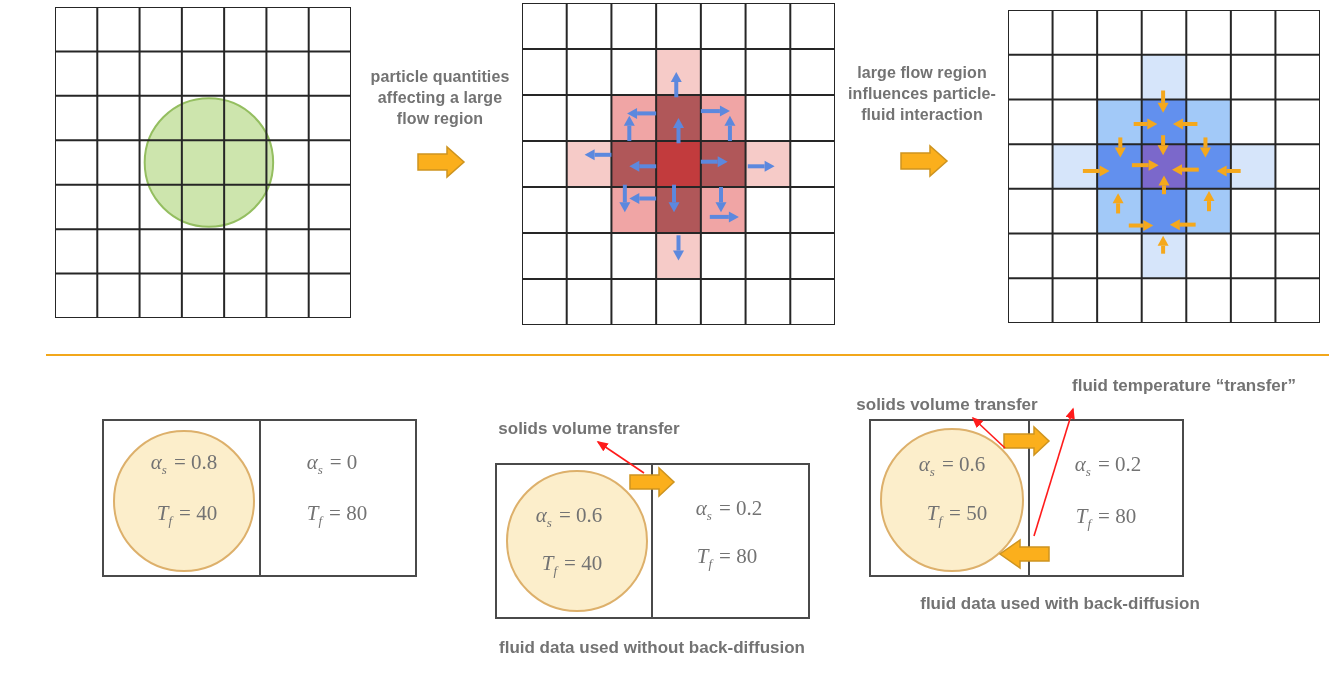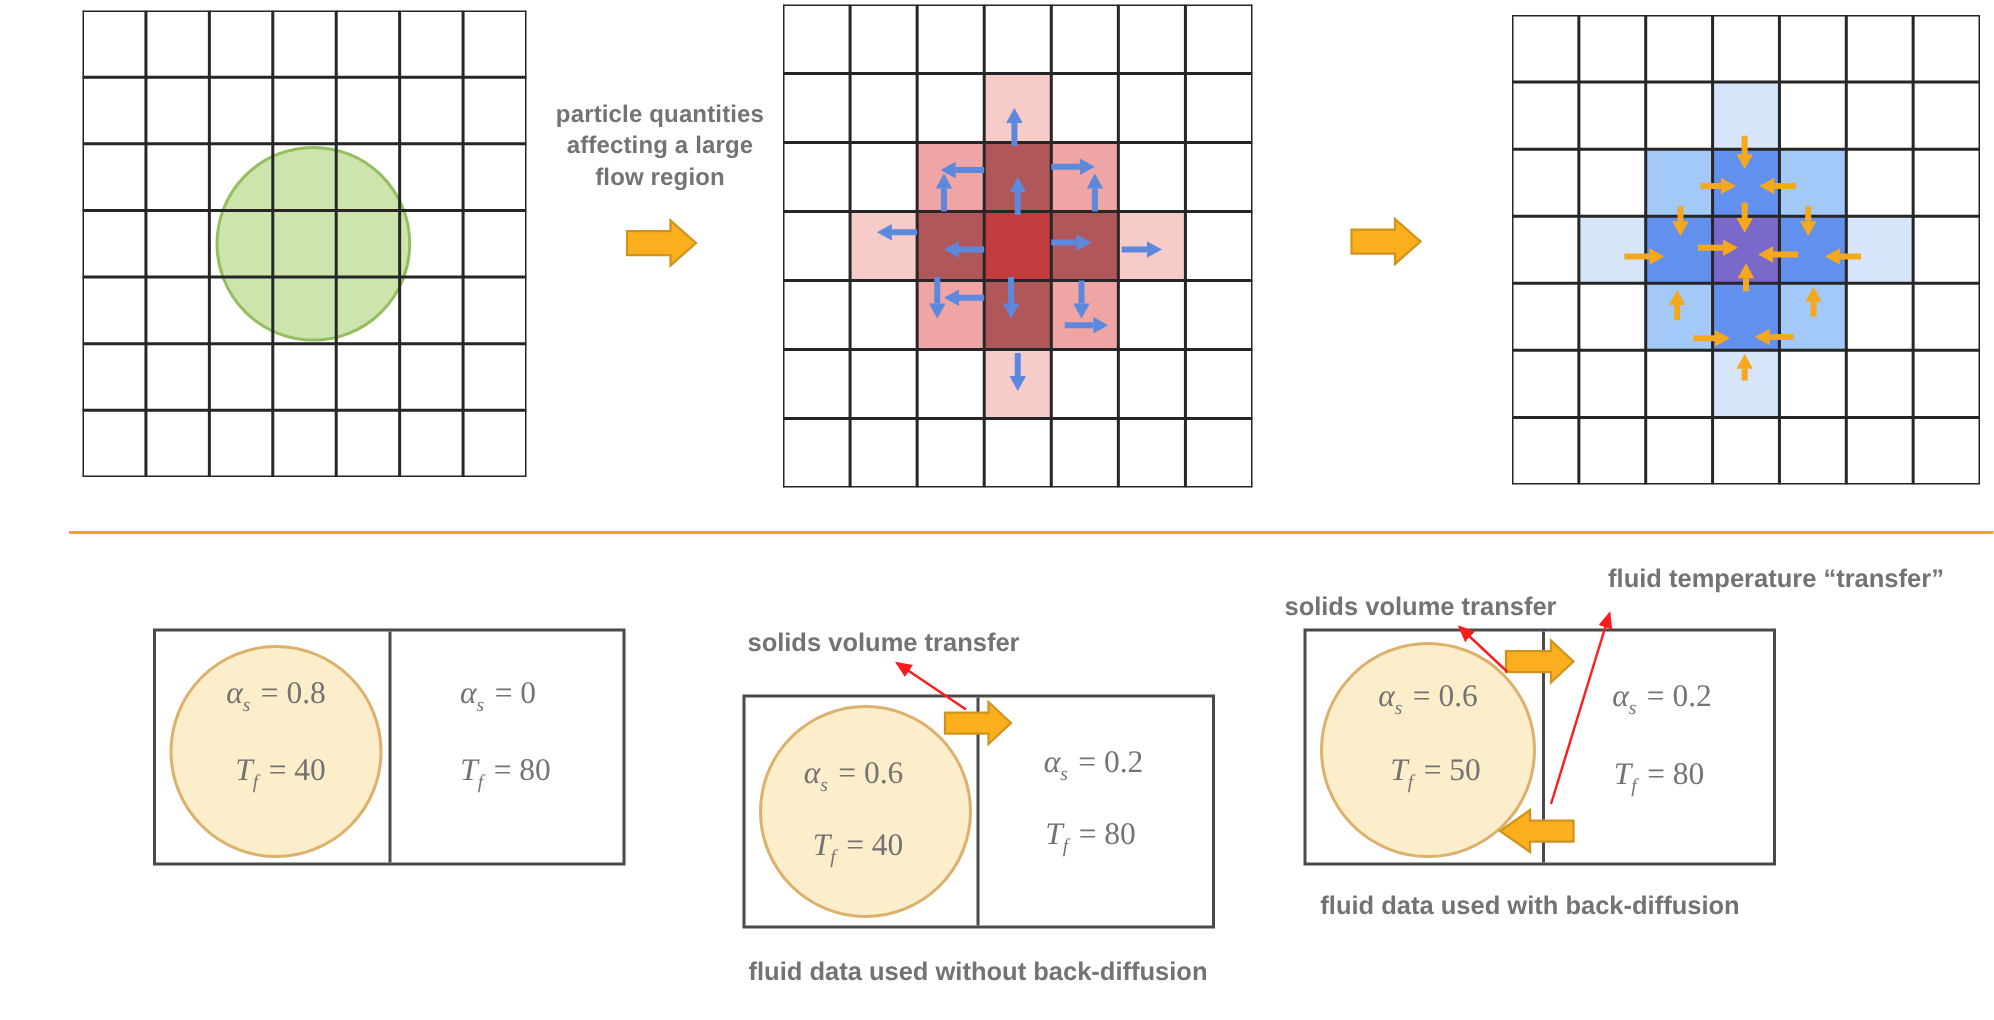--- a/index.html
+++ b/index.html
@@ -121,20 +121,21 @@
       <line x1="152.02857142857144" y1="181.70000000000002" x2="152.02857142857144" y2="199.29999999999998" stroke="#5C88DE" stroke-width="4"></line>
       <polygon points="152.02857142857144,209.29999999999998 146.52857142857144,199.29999999999998 157.52857142857144,199.29999999999998" fill="#5C88DE"></polygon>
       <line x1="198.97857142857143" y1="184" x2="198.97857142857143" y2="199.29999999999998" stroke="#5C88DE" stroke-width="4"></line>
       <polygon points="198.97857142857143,209.29999999999998 193.47857142857143,199.29999999999998 204.47857142857143,199.29999999999998" fill="#5C88DE"></polygon>
       <line x1="187.8" y1="213.9" x2="206.8642857142857" y2="213.9" stroke="#5C88DE" stroke-width="4"></line>
       <polygon points="216.8642857142857,213.9 206.8642857142857,219.4 206.8642857142857,208.4" fill="#5C88DE"></polygon>
       <line x1="156.5" y1="232.29999999999998" x2="156.5" y2="247.59999999999997" stroke="#5C88DE" stroke-width="4"></line>
       <polygon points="156.5,257.59999999999997 151,247.59999999999997 162,247.59999999999997" fill="#5C88DE"></polygon>
     </svg>
 
+  <div class="label txt" style="left:806px;top:62px;width:168px">large flow region influences particle-fluid interaction</div>
 
   <svg id="grid-right" class="grid-svg" style="left:976px;top:10px" width="312" height="313">
       <rect x="133.71428571428572" y="44.714285714285715" width="44.57142857142857" height="44.714285714285715" fill="#D6E5FA"></rect>
       <rect x="89.14285714285714" y="89.42857142857143" width="44.57142857142857" height="44.714285714285715" fill="#A2C9F8"></rect>
       <rect x="133.71428571428572" y="89.42857142857143" width="44.57142857142857" height="44.714285714285715" fill="#6290EE"></rect>
       <rect x="178.28571428571428" y="89.42857142857143" width="44.57142857142857" height="44.714285714285715" fill="#A2C9F8"></rect>
       <rect x="44.57142857142857" y="134.14285714285714" width="44.57142857142857" height="44.714285714285715" fill="#D6E5FA"></rect>
       <rect x="89.14285714285714" y="134.14285714285714" width="44.57142857142857" height="44.714285714285715" fill="#6290EE"></rect>
       <rect x="133.71428571428572" y="134.14285714285714" width="44.57142857142857" height="44.714285714285715" fill="#7B68CB"></rect>
       <rect x="178.28571428571428" y="134.14285714285714" width="44.57142857142857" height="44.714285714285715" fill="#6290EE"></rect>
@@ -230,21 +231,21 @@
   <div class="annotation txt" style="left:795px;top:395px;width:240px">solids volume transfer</div>
   <div class="annotation txt" style="left:1022px;top:376px;width:260px">fluid temperature “transfer”</div>
   <div class="math txt" style="left:920px;top:466px">
     <i>α</i><sub>s</sub><span class="eq">= 0.6</span></div>
   <div class="math txt" style="left:925px;top:515px">
     <i>T</i><sub>f</sub><span class="eq">= 50</span></div>
   <div class="math txt" style="left:1076px;top:466px">
     <i>α</i><sub>s</sub><span class="eq">= 0.2</span></div>
   <div class="math txt" style="left:1074px;top:518px">
     <i>T</i><sub>f</sub><span class="eq">= 80</span></div>
-  <div class="caption txt" style="left:828px;top:594px;width:320px">fluid data used with back-diffusion</div>
+  <div class="caption txt" style="left:868px;top:594px;width:320px">fluid data used with back-diffusion</div>
 
   <svg id="overlay" width="1329" height="680">
     <defs>
       <marker id="redhead" markerWidth="9" markerHeight="9" refX="6" refY="3" orient="auto">
         <path d="M0,0 L7,3 L0,6 Z" fill="#FF1B1B"></path>
       </marker>
     </defs>
     <polygon points="386,154 415,154 415,147 432,162 415,177 415,170 386,170" stroke-width="1.5" fill="#FBAF1C" stroke="#CE941F"></polygon>
     <polygon points="869,153 898,153 898,146 915,161 898,176 898,169 869,169" stroke-width="1.5" fill="#FBAF1C" stroke="#CE941F"></polygon>
     <polygon points="598,475 627,475 627,468 642,482 627,496 627,489 598,489" stroke-width="1.5" fill="#FBAF1C" stroke="#CE941F"></polygon>

